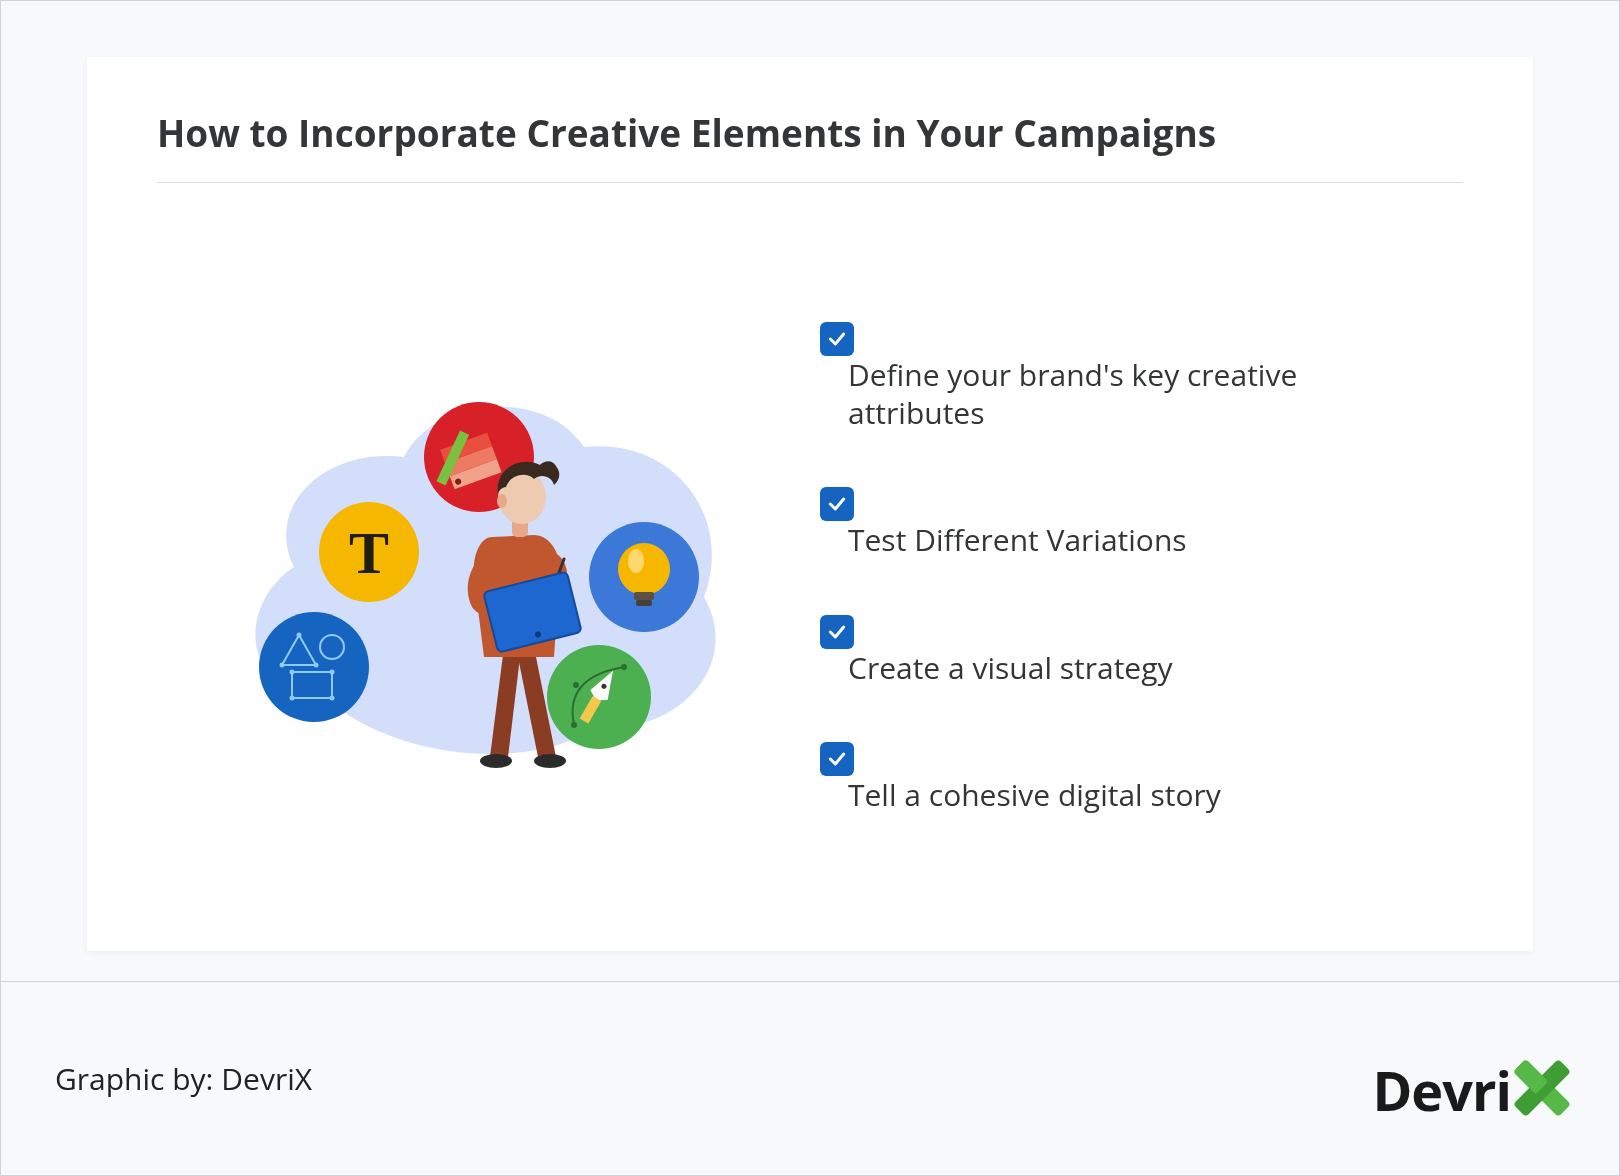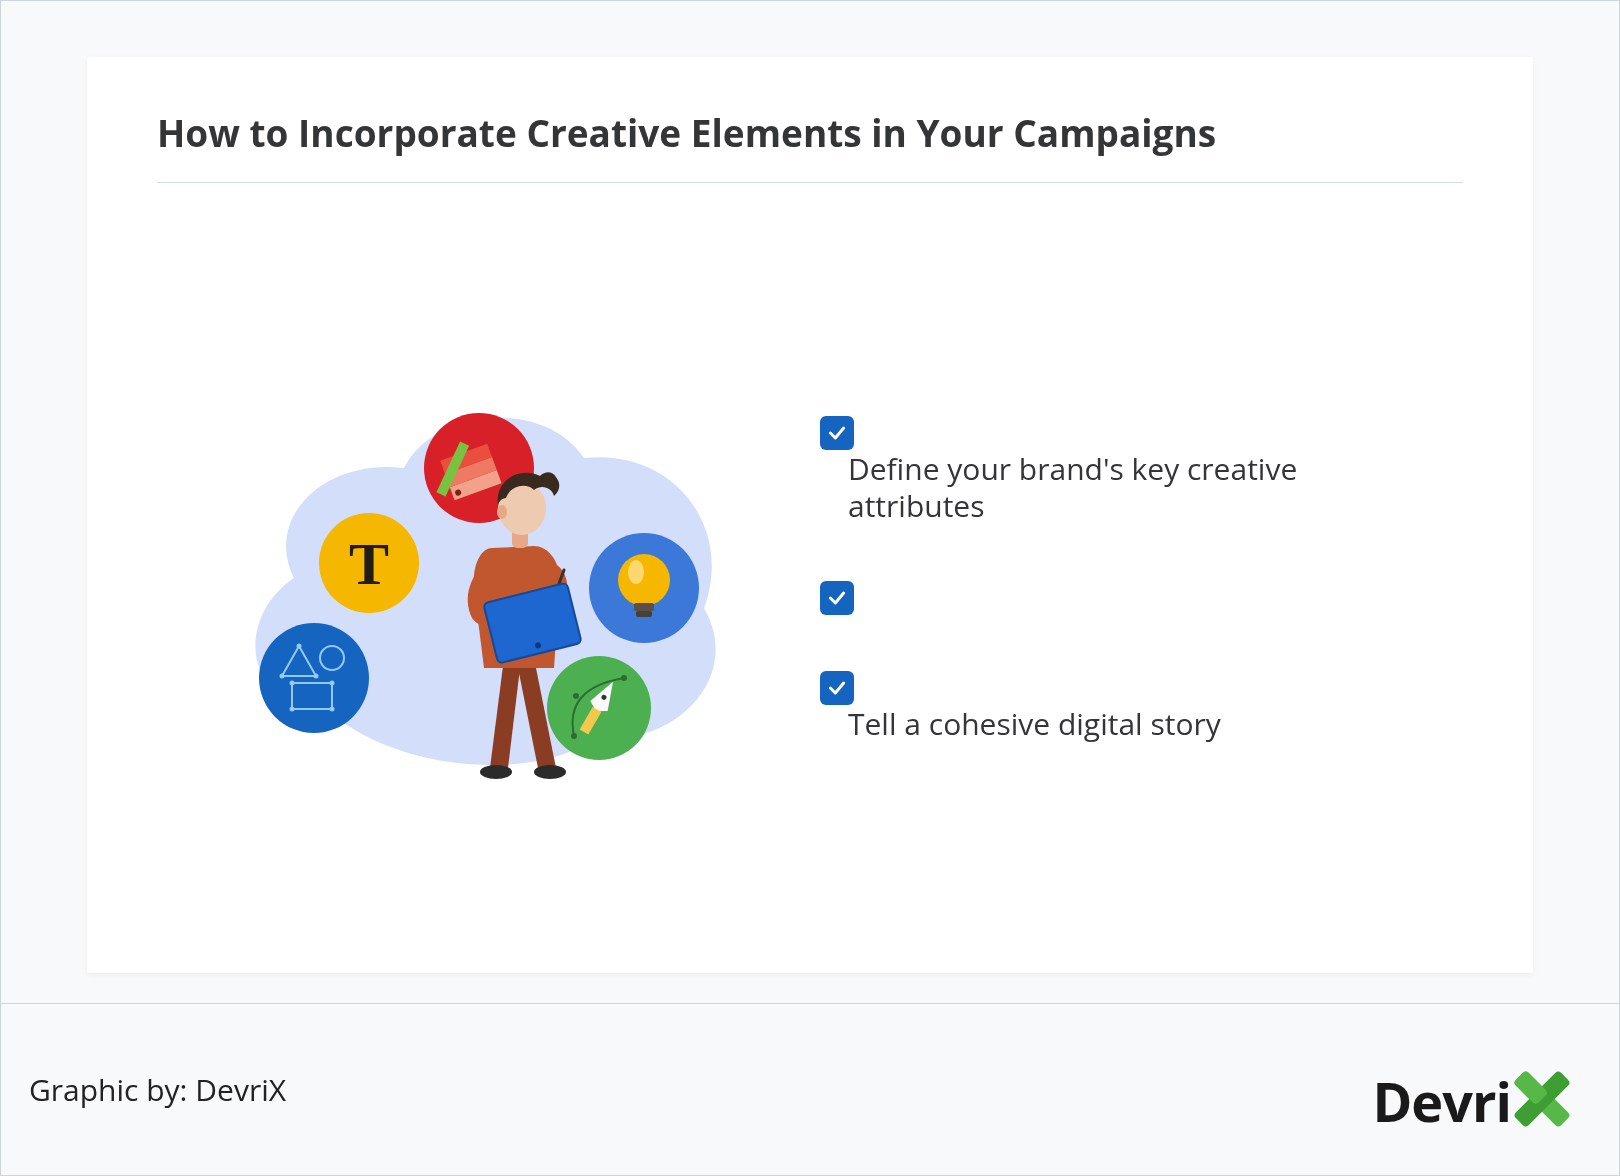--- a/index.html
+++ b/index.html
@@ -79,26 +79,26 @@
   }
   .check-box svg { width: 20px; height: 20px; }
   .check-label {
     font-size: 30px;
     line-height: 1.25;
     color: #333537;
     margin-left: 28px;
     max-width: 480px;
   }
   .footer {
-    height: 172px;
+    height: 194px;
     border-top: 1px solid #cfd4da;
     display: flex;
     align-items: center;
     justify-content: space-between;
-    padding: 0 40px 0 28px;
+    padding: 0 40px 0 54px;
     gap: 21px;
   }
   .attribution {
     font-size: 30px;
     color: #222;
   }
   .brand-logo {
     display: flex;
     align-items: center;
     margin-top: 23px;
@@ -244,22 +244,31 @@
             </div>
             <div class="check-label">Define your brand's key creative attributes</div>
           </div>
 
           <div class="check-item">
             <div class="check-box">
               <svg viewBox="0 0 24 24">
                   <path d="M4 12 L10 18 L20 6" fill="none" stroke="#ffffff" stroke-width="3.5" stroke-linecap="round" stroke-linejoin="round"></path>
                 </svg>
             </div>
+            <div class="check-label">Test Different Variations</div>
           </div>
 
+          <div class="check-item">
+            <div class="check-box">
+              <svg viewBox="0 0 24 24">
+                  <path d="M4 12 L10 18 L20 6" fill="none" stroke="#ffffff" stroke-width="3.5" stroke-linecap="round" stroke-linejoin="round"></path>
+                </svg>
+            </div>
+            <div class="check-label">Create a visual strategy</div>
+          </div>
 
           <div class="check-item">
             <div class="check-box">
               <svg viewBox="0 0 24 24">
                   <path d="M4 12 L10 18 L20 6" fill="none" stroke="#ffffff" stroke-width="3.5" stroke-linecap="round" stroke-linejoin="round"></path>
                 </svg>
             </div>
             <div class="check-label">Tell a cohesive digital story</div>
           </div>
 

